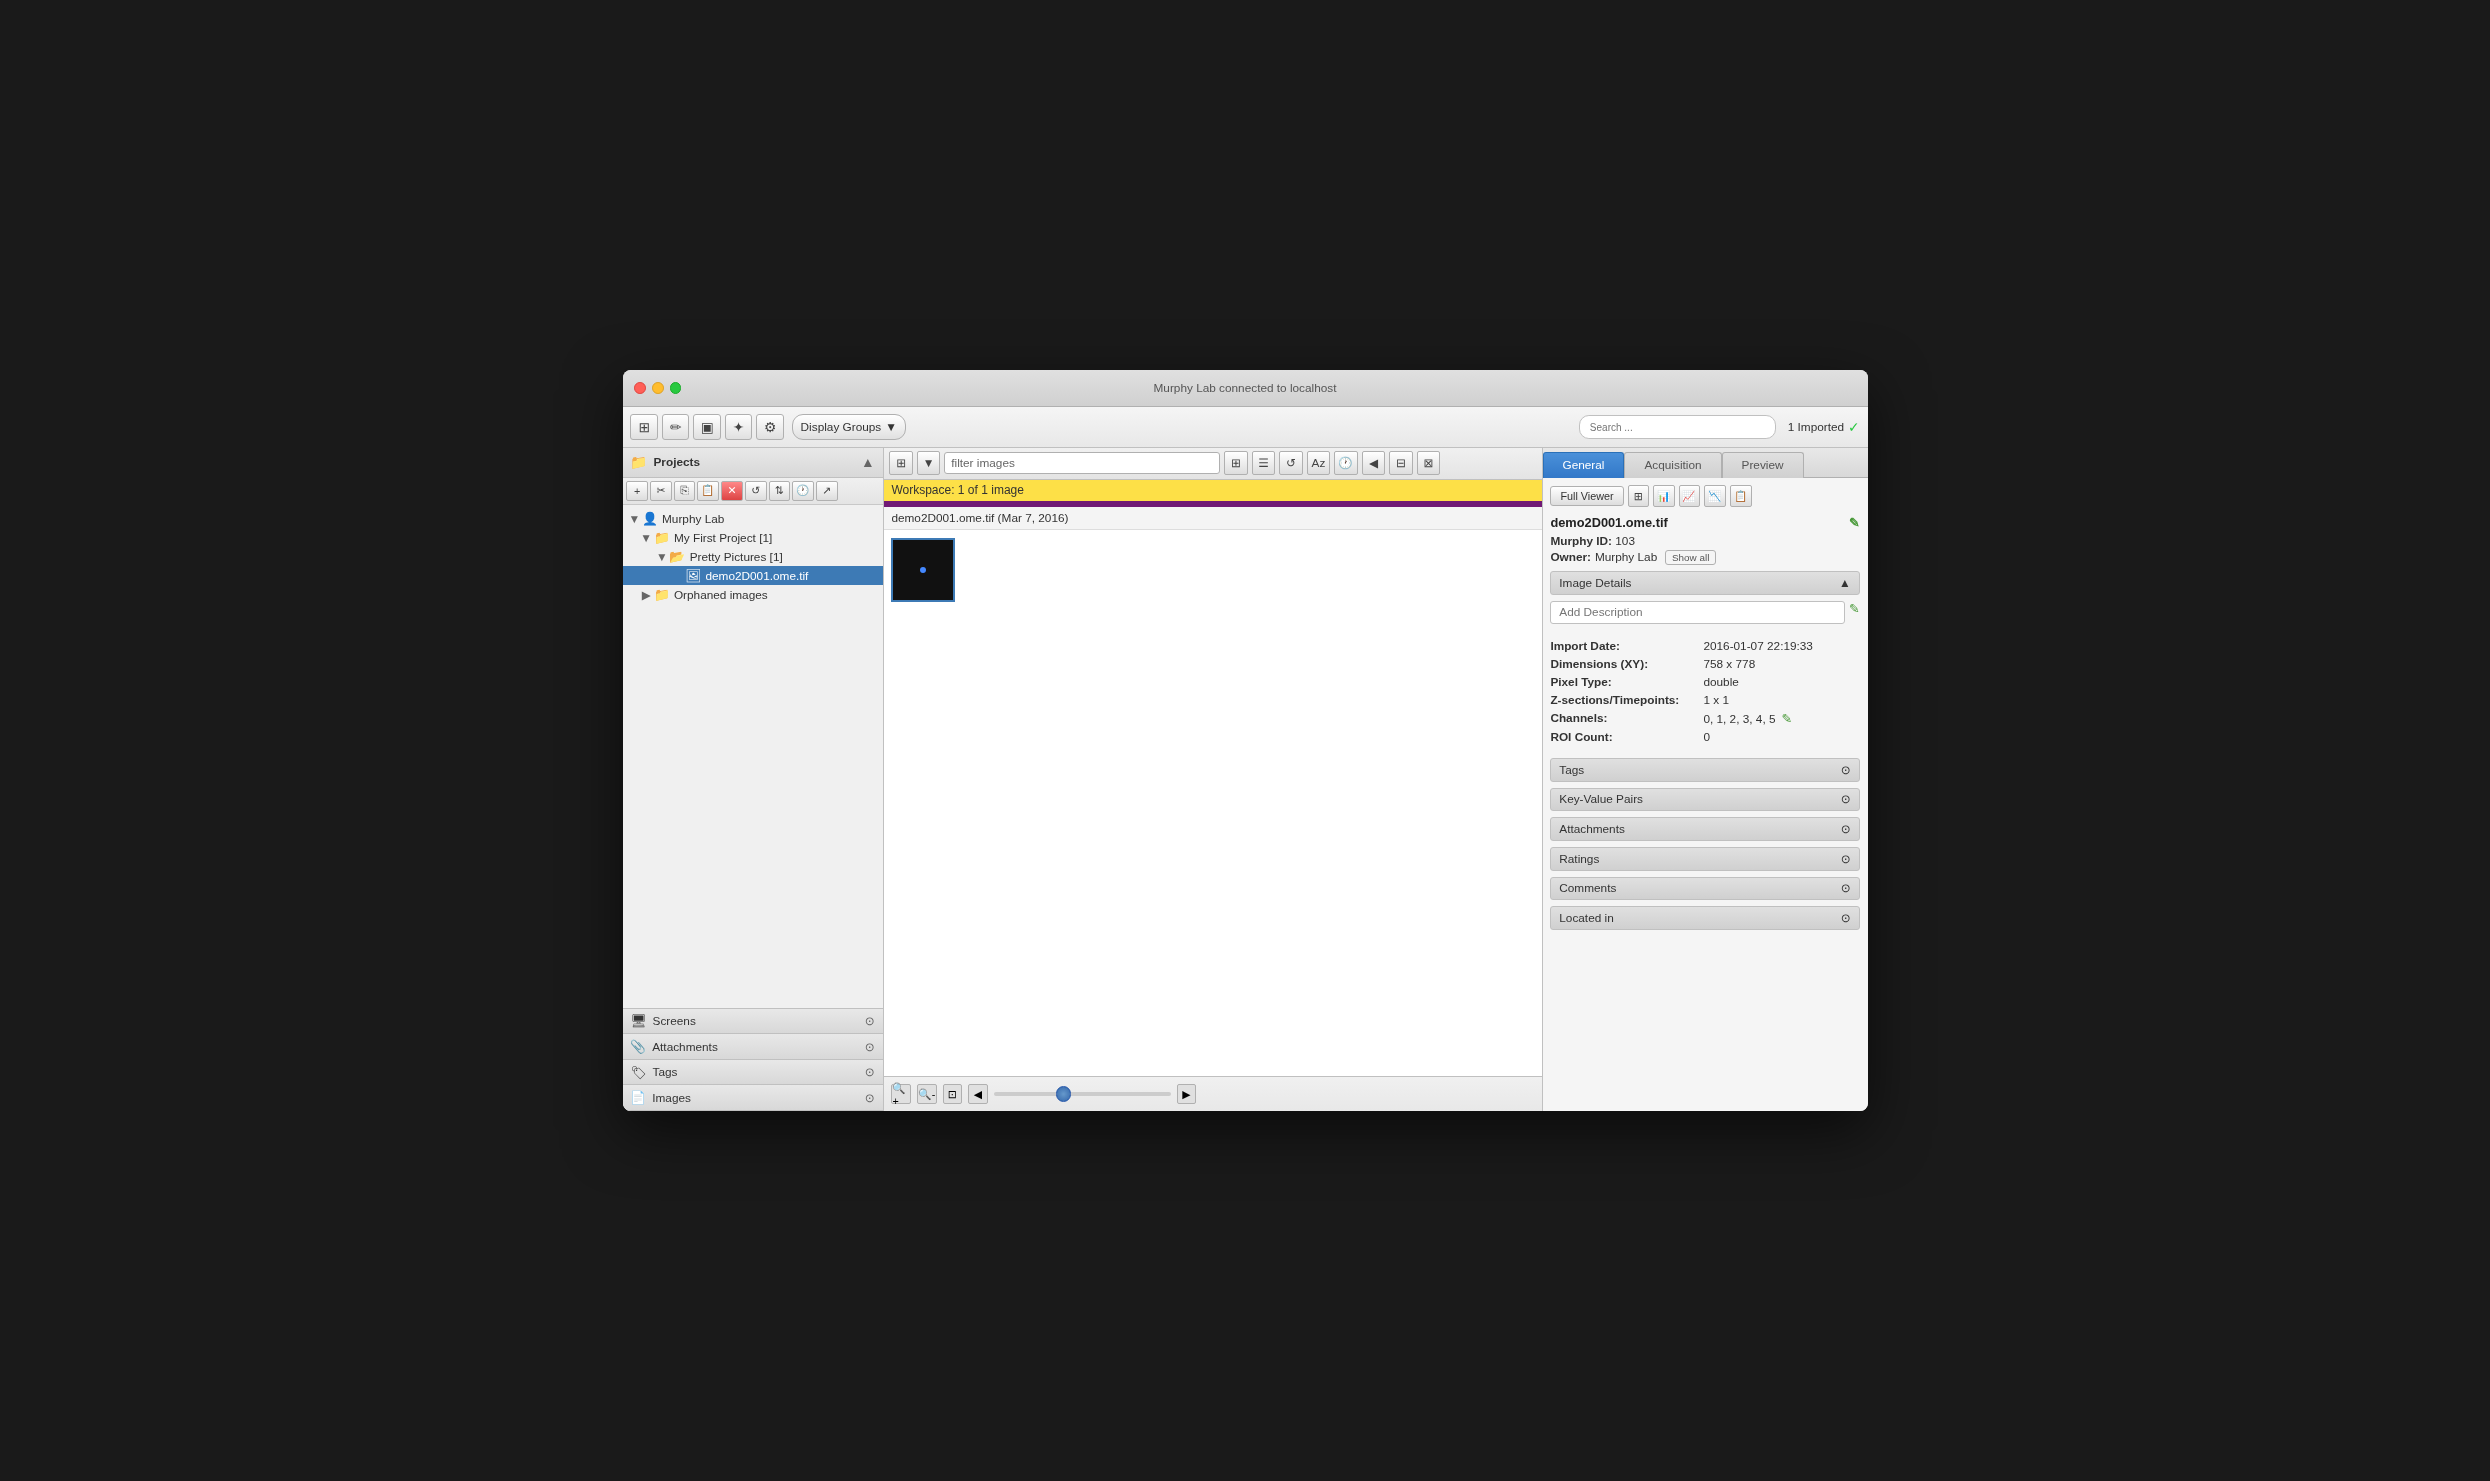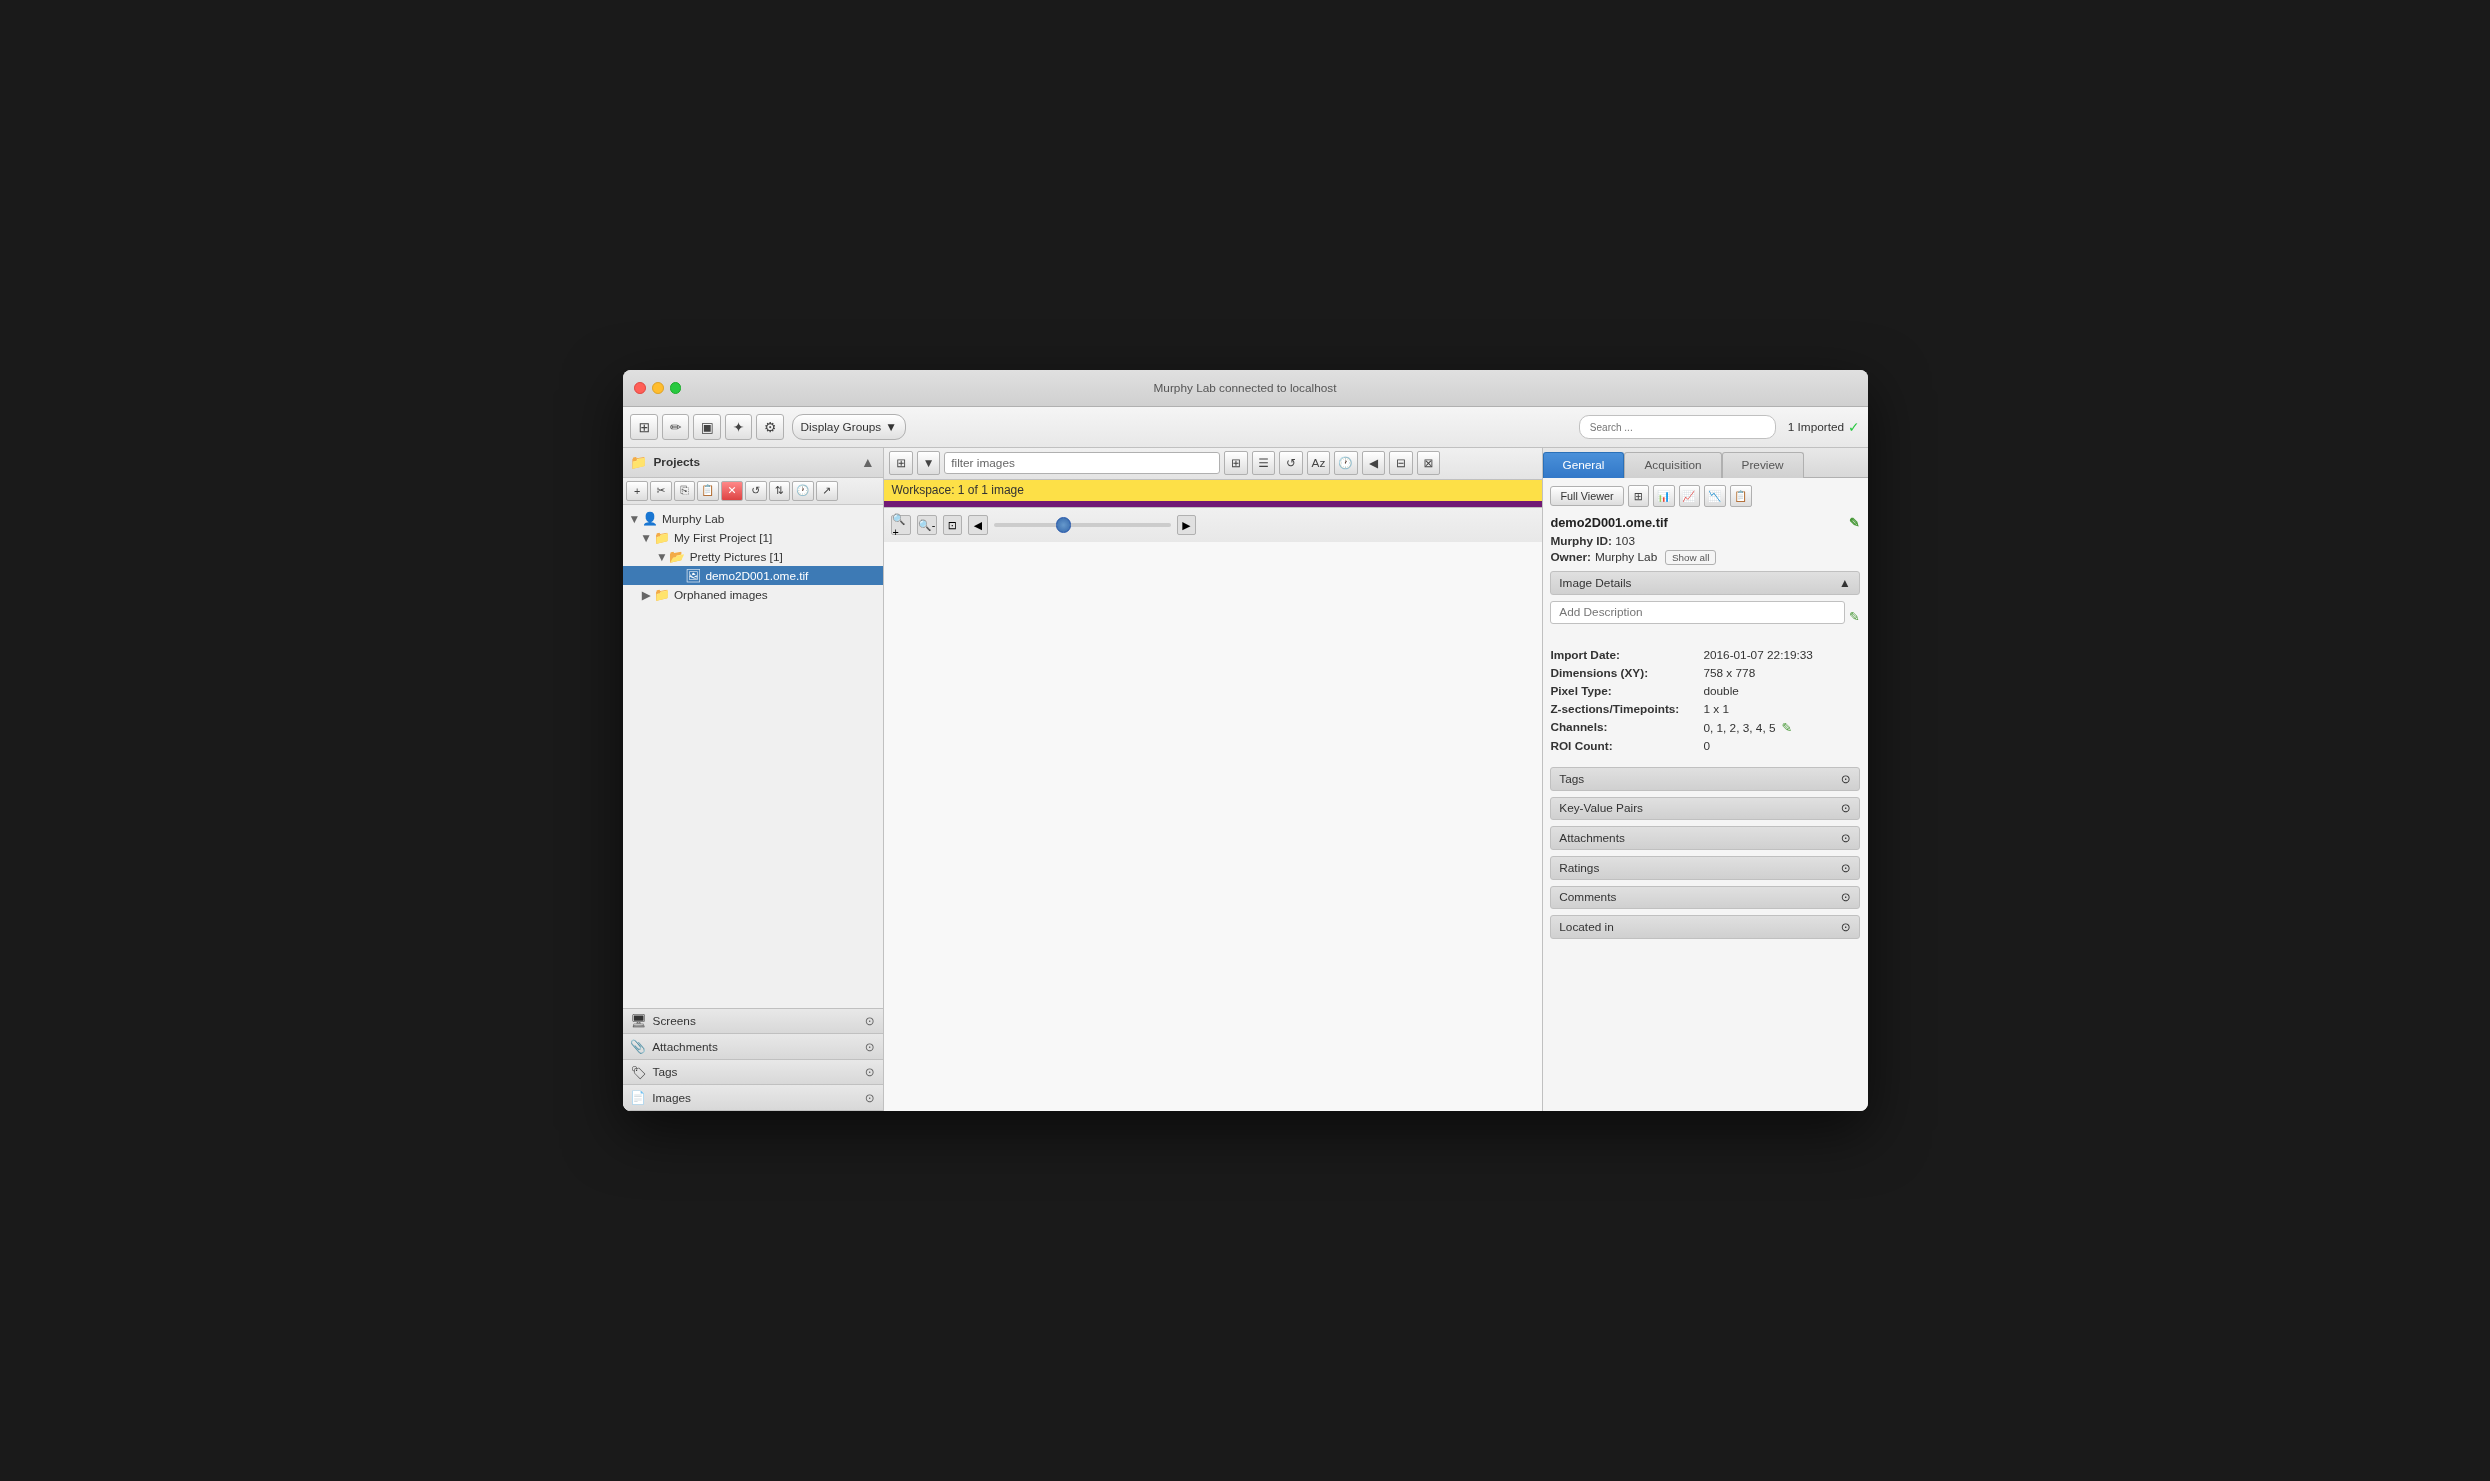--- a/index.html
+++ b/index.html
@@ -602,20 +602,28 @@
         <div class="view-btn">⊞</div>
         <div class="view-btn">☰</div>
         <div class="view-btn">↺</div>
         <div class="view-btn">Az</div>
         <div class="view-btn">🕐</div>
         <div class="view-btn">◀</div>
         <div class="view-btn">⊟</div>
         <div class="view-btn">⊠</div>
       </div>
       <div class="workspace-label">Workspace: 1 of 1 image</div>
+      <div class="image-browser">
+        <div class="image-header">demo2D001.ome.tif (Mar 7, 2016)</div>
+        <div class="image-grid">
+          <div class="image-thumb">
+            <div class="image-thumb-dot"></div>
+          </div>
+        </div>
+      </div>
 
       <div class="center-bottom">
         <div class="zoom-btn">🔍+</div>
         <div class="zoom-btn">🔍-</div>
         <div class="zoom-btn">⊡</div>
         <div class="zoom-btn">◀</div>
         <div class="slider-container">
           <div class="slider">
             <div class="slider-thumb"></div>
           </div>
@@ -661,21 +669,21 @@
           <span class="info-label">Owner:</span>
           <span style="margin-left:3.9px;">Murphy Lab</span>
           <button class="show-all-btn">Show all</button>
         </div>
 
         <div class="section-header">
           <span>Image Details</span>
           <span>▲</span>
         </div>
         <div class="section-content">
-          <div style="display:flex;align-items:flex-end;gap:3.9px;margin-bottom:22px;">
+          <div style="display:flex;align-items:flex-start;gap:3.9px;margin-bottom:13px;">
             <input class="add-desc-input" type="text" placeholder="Add Description" style="">
             <span class="edit-icon">✎</span>
           </div>
           <div class="detail-table">
             <div class="detail-row">
               <span class="detail-label">Import Date:</span>
               <span class="detail-value">2016-01-07 22:19:33</span>
             </div>
             <div class="detail-row">
               <span class="detail-label">Dimensions (XY):</span>

